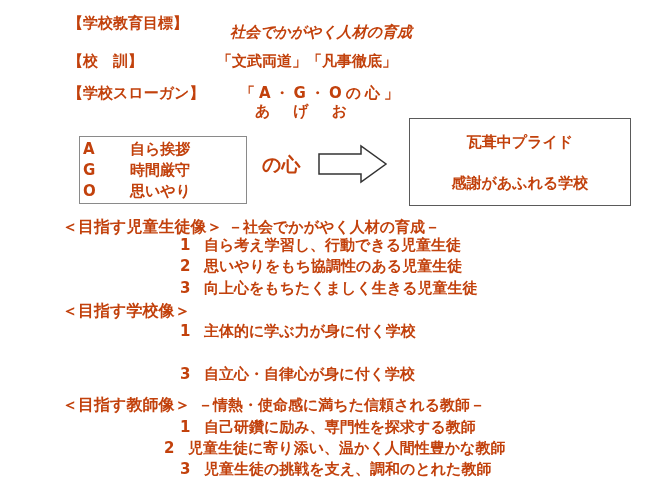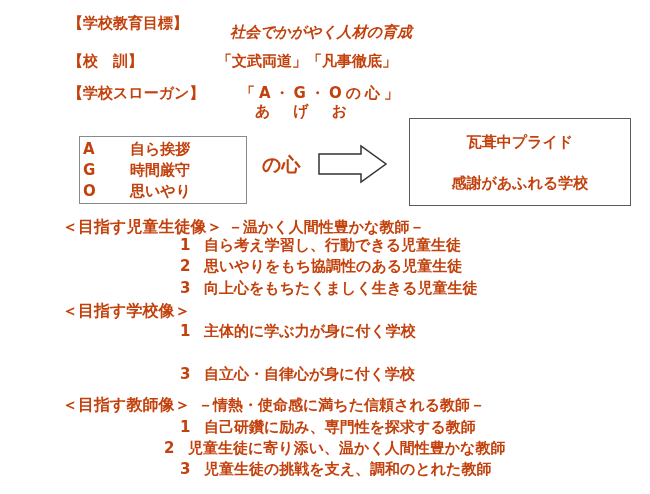--- a/index.html
+++ b/index.html
@@ -67,21 +67,21 @@
       <polygon points="1,10 43,10 43,2 68,20 43,38 43,30 1,30" fill="#ffffff" stroke="#333333" stroke-width="1.5"></polygon>
     </svg>
   </div>
 
   <div class="pride-box">
     <div class="pride-line" style="top:14px;">瓦葺中プライド</div>
     <div class="pride-line" style="top:55px;">感謝があふれる学校</div>
   </div>
 
   <div class="abs sec-title" style="left:62px; top:218px;">＜目指す児童生徒像＞</div>
-  <div class="abs" style="left:228px; top:219px;">－温かく人間性豊かな教師－</div>
+  <div class="abs" style="left:228px; top:219px;">－社会でかがやく人材の育成－</div>
   <div class="abs" style="left:180px; top:237px;">
     <span class="item-num">1</span><span>自ら考え学習し、行動できる児童生徒</span>
   </div>
   <div class="abs" style="left:180px; top:258px;">
     <span class="item-num">2</span><span>思いやりをもち協調性のある児童生徒</span>
   </div>
   <div class="abs" style="left:180px; top:280px;">
     <span class="item-num">3</span><span>向上心をもちたくましく生きる児童生徒</span>
   </div>
 

